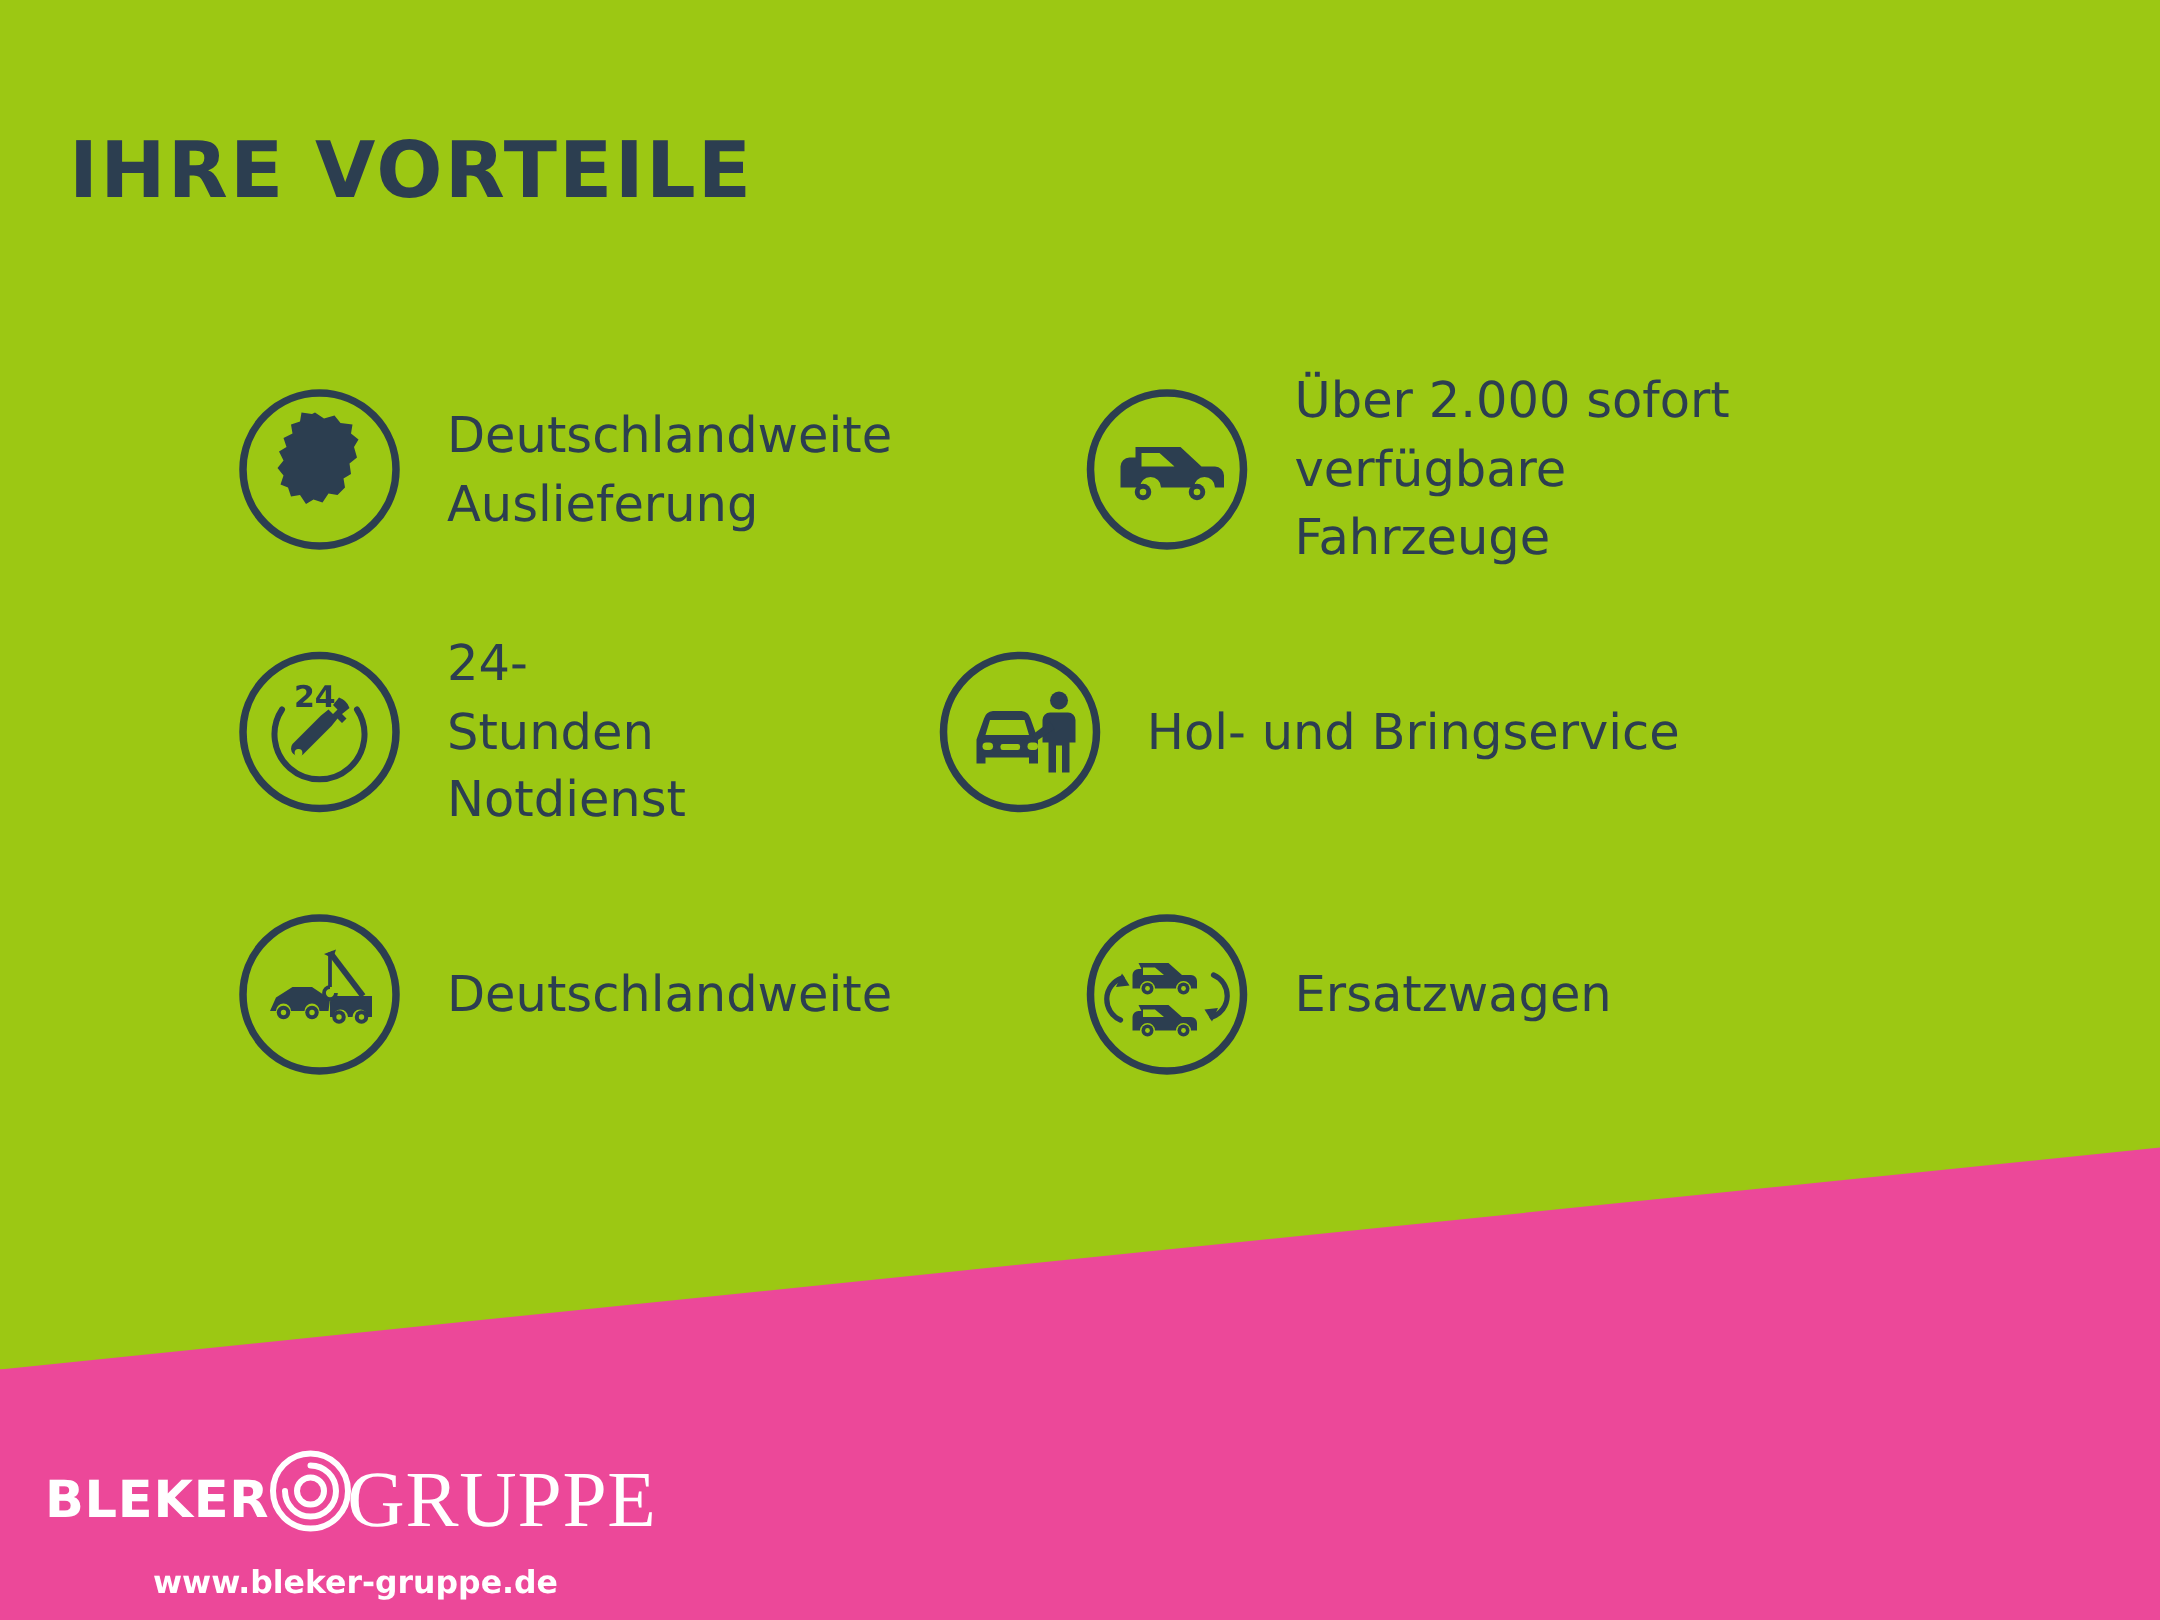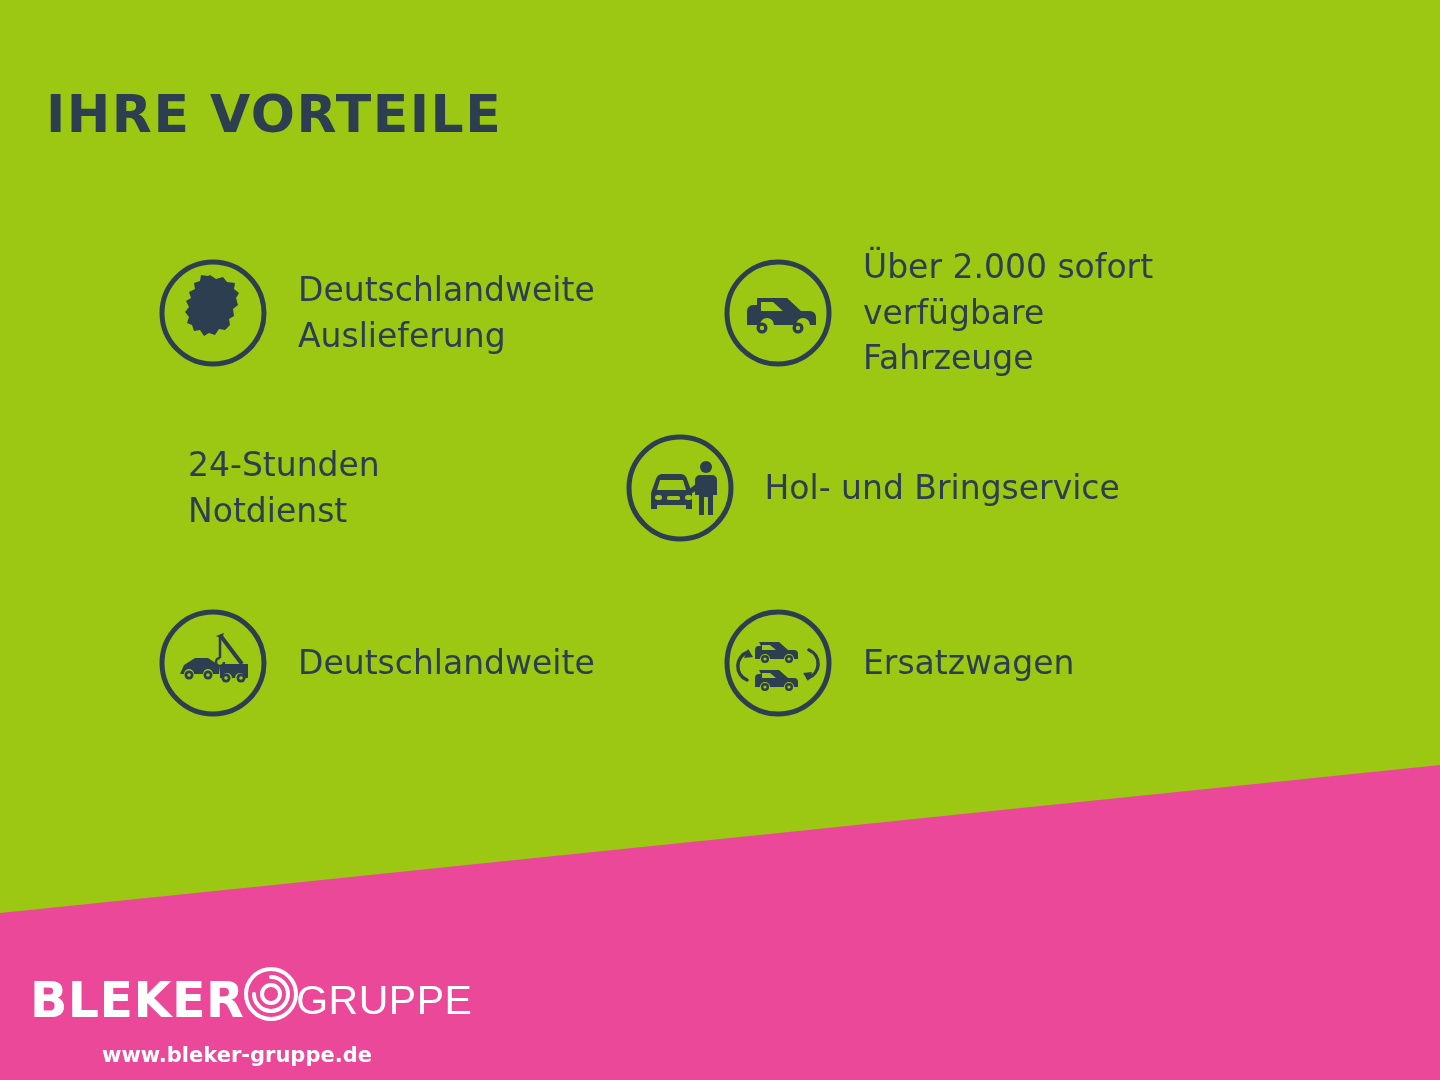--- a/index.html
+++ b/index.html
@@ -87,42 +87,42 @@
     left: 30px;
     top: 975px;
     width: 400px;
   }
   #logo-wordmark {
     display: flex;
     align-items: center;
     height: 50px;
   }
   #logo-bleker {
-    font-size: 49px;
+    font-size: 34px;
     font-weight: bold;
     color: #ffffff;
     letter-spacing: 0.5px;
     line-height: 1;
     font-family: "DejaVu Sans", "Liberation Sans", sans-serif;
   }
   #logo-mark {
     width: 62px;
     height: 62px;
     margin-left: -4px;
     margin-right: -6px;
     margin-top: -12px;
   }
   #logo-mark svg { display: block; width: 62px; height: 62px; }
   #logo-gruppe {
-    font-size: 41px;
+    font-size: 53px;
     font-weight: normal;
     color: #ffffff;
     letter-spacing: 0.5px;
     line-height: 1;
-    font-family: Liberation Sans, sans-serif;
+    font-family: Liberation Serif, serif;
     text-align: right;
   }
   #logo-url {
     margin-top: 18px;
     margin-left: 72px;
     font-size: 21px;
     font-weight: bold;
     color: #ffffff;
     font-family: "DejaVu Sans", "Liberation Sans", sans-serif;
   }
@@ -164,20 +164,31 @@
         </div>
         <div class="benefit-label">Über 2.000 sofort
 verfügbare Fahrzeuge</div>
       </div>
 
     </div>
 
     <div class="benefit-row">
 
       <div class="benefit-col left">
+        <div class="benefit-icon">
+          <svg viewBox="0 0 110 110" xmlns="http://www.w3.org/2000/svg">
+            <circle cx="55" cy="55" r="51" fill="none" stroke="#2c3e50" stroke-width="5"></circle>
+            <path d="M30 40 A30 30 0 1 0 80 40" fill="none" stroke="#2c3e50" stroke-width="4" stroke-linecap="round"></path>
+            <text x="38" y="38" font-family="DejaVu Sans, sans-serif" font-size="20" font-weight="bold" fill="#2c3e50">24</text>
+            <g fill="#2c3e50">
+              <path d="M68 32 l-4 5 l3 3 l-3 3 l-3 -3 l-5 4 l-19 19 a5 5 0 0 0 7 7 l19 -19 l4 -5 l3 3 l3 -3 l-3 -3 l5 -4 a11 11 0 0 0 -7 -7 z"></path>
+              <circle cx="41" cy="69" r="2.6" fill="#9cc813"></circle>
+            </g>
+          </svg>
+        </div>
         <div class="benefit-label">24-Stunden
 Notdienst</div>
       </div>
 
       <div class="benefit-col right">
         <div class="benefit-icon">
           <svg viewBox="0 0 110 110" xmlns="http://www.w3.org/2000/svg">
             <circle cx="55" cy="55" r="51" fill="none" stroke="#2c3e50" stroke-width="5"></circle>
 
             <path fill="#2c3e50" d="M26 60 l5 -14 a7 7 0 0 1 6 -5 h19 a7 7 0 0 1 6 5 l5 14 v16 h-6 v-4 h-29 v4 h-6 z M35 47 l-3 10 h29 l-3 -10 z"></path>

